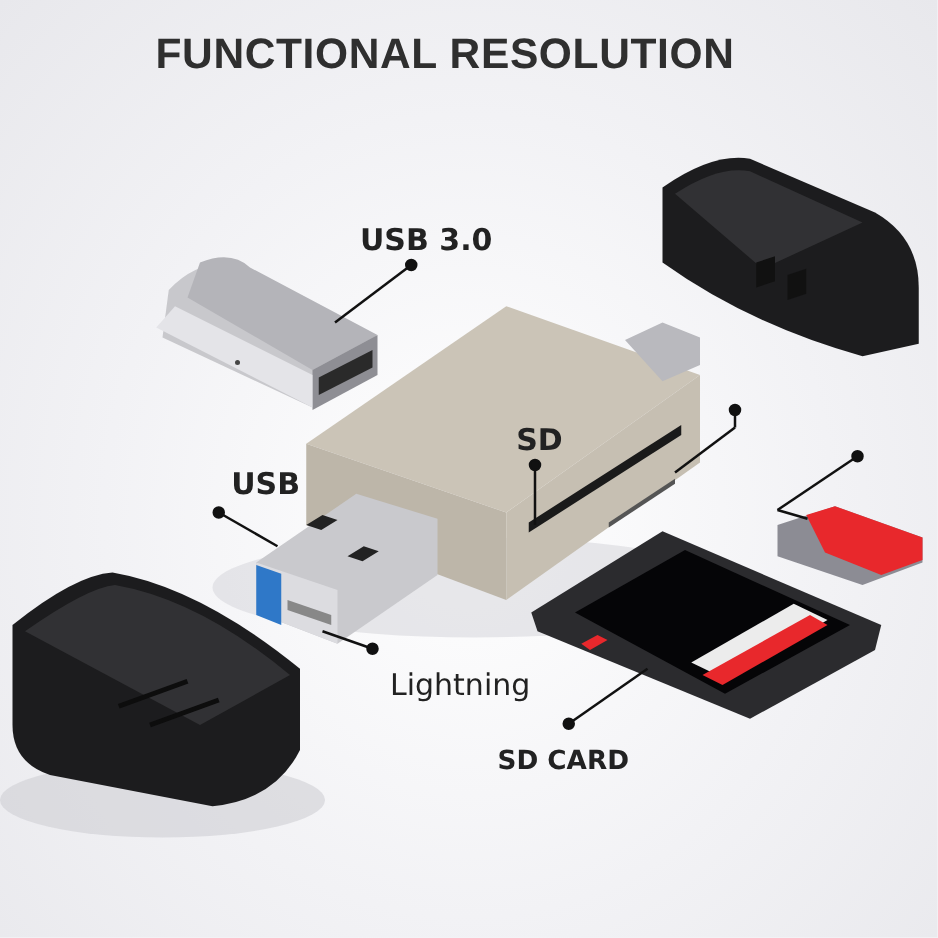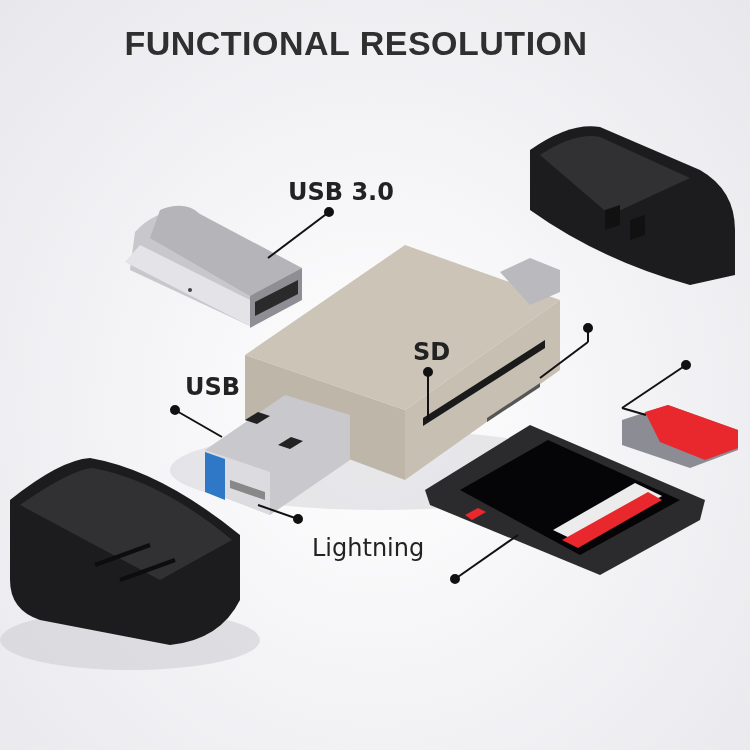--- a/index.html
+++ b/index.html
@@ -96,13 +96,14 @@
         <circle cx="455" cy="579" r="4"></circle>
     </g>
   </svg>
 
   <div class="title">FUNCTIONAL RESOLUTION</div>
 
   <div class="label" style="left:288px;top:178px;">USB 3.0</div>
   <div class="label" style="left:413px;top:338px;text-align:center;">SD</div>
   <div class="label" style="left:140px;top:373px;margin-left:45px;">USB</div>
   <div class="label" style="left:312px;top:534px;font-weight:normal;">Lightning</div>
+  <div class="label lg" style="left:398px;top:596px;">SD CARD</div>
 </div>
 
 </body></html>

